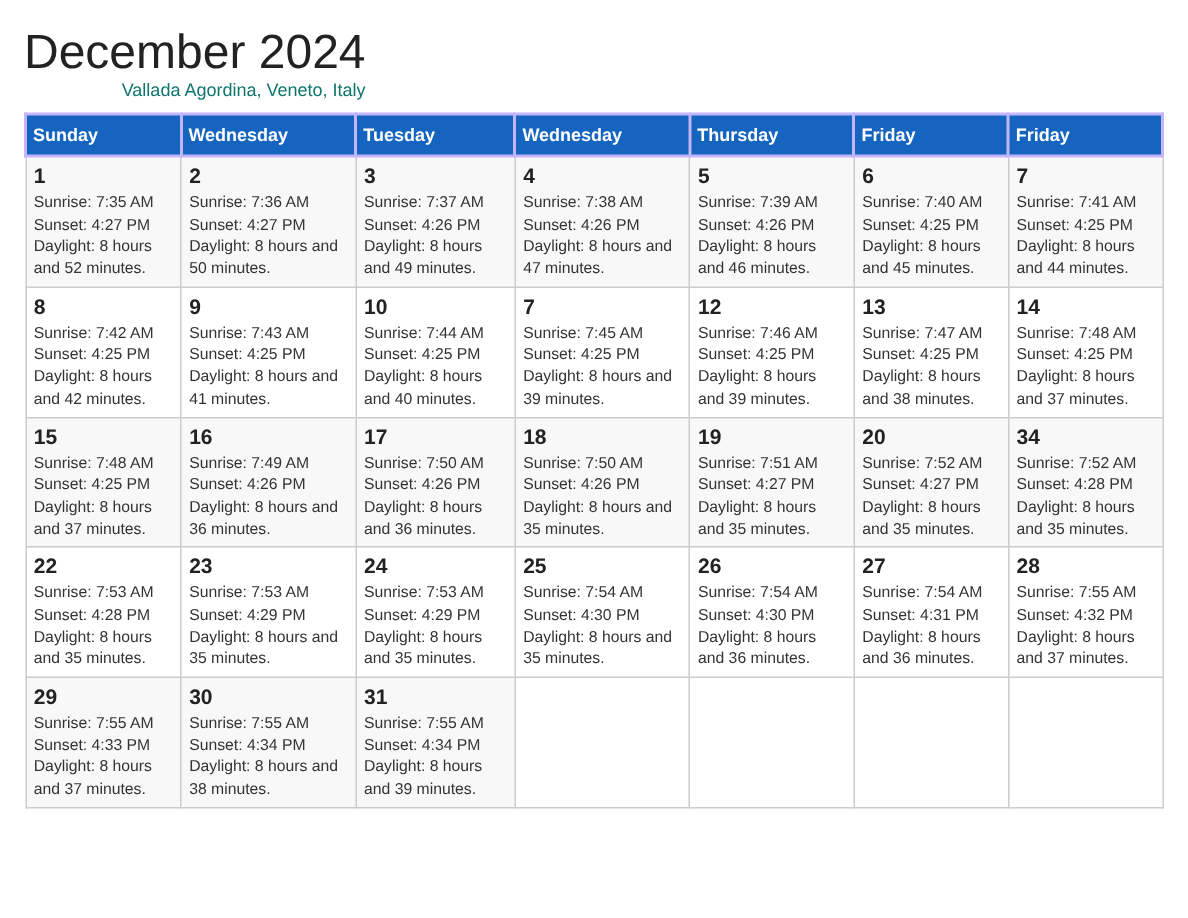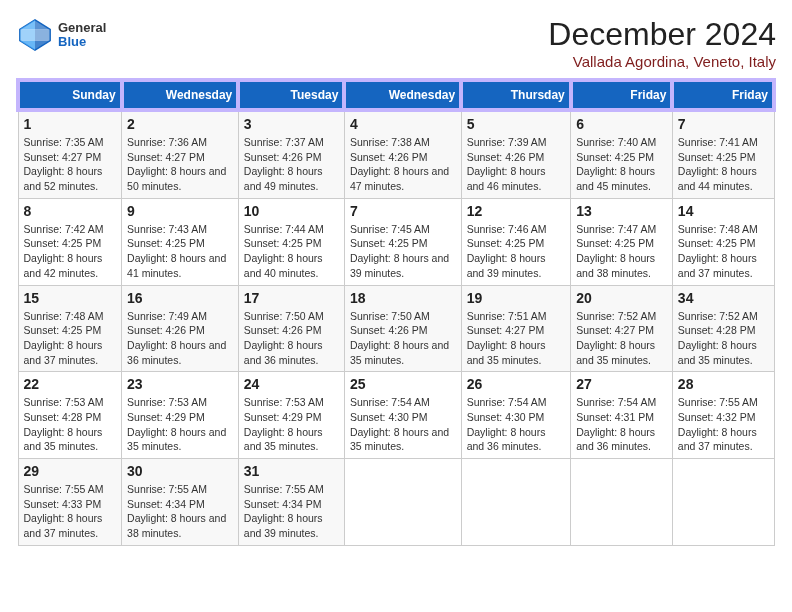--- a/index.html
+++ b/index.html
@@ -37,36 +37,36 @@
     .logo-blue { color: #1565c0; font-size: 13px; }
     .title-block {
       text-align: right;
     }
     .month-title {
       font-size: 32px;
       font-weight: normal;
       color: #222;
     }
     .location-title {
-      font-size: 15px;
-      color: #7f1d1d;
+      font-size: 12px;
+      color: #0f766e;
     }
     table {
       width: 100%;
       border-collapse: collapse;
       font-size: 11px;
     }
     thead tr th {
       background-color: #1565c0;
       color: #fff;
       padding: 6px 4px;
-      text-align: right;
+      text-align: left;
       font-size: 12px;
       font-weight: bold;
-      border: 4px solid #c4b5fd;
+      border: 2px solid #c4b5fd;
     }
     tbody tr td {
       border: 1px solid #ccc;
       vertical-align: top;
       padding: 4px 5px;
       min-height: 70px;
       height: 80px;
       background: #fff;
     }
     tbody tr:nth-child(odd) td {
@@ -85,35 +85,20 @@
       line-height: 1.4;
     }
     .empty-cell {
       background: #fff !important;
     }
   </style>
 </head>
 <body>
 
 <div class="header">
-  <div class="logo">
-    <svg class="logo-icon" viewBox="0 0 40 40" xmlns="http://www.w3.org/2000/svg">
-      <polygon points="20,4 36,14 36,26 20,36 4,26 4,14" fill="none" stroke="#1565c0" stroke-width="1.5"></polygon>
-      <polygon points="20,4 36,14 20,14" fill="#1565c0" opacity="0.7"></polygon>
-      <polygon points="20,4 4,14 20,14" fill="#42a5f5" opacity="0.7"></polygon>
-      <polygon points="20,14 36,14 36,26 20,26" fill="#1565c0" opacity="0.5"></polygon>
-      <polygon points="4,14 20,14 20,26 4,26" fill="#42a5f5" opacity="0.5"></polygon>
-      <polygon points="20,26 36,26 20,36" fill="#1565c0" opacity="0.8"></polygon>
-      <polygon points="4,26 20,26 20,36" fill="#42a5f5" opacity="0.8"></polygon>
-    </svg>
-    <div class="logo-text">
-      <span class="logo-general">General</span>
-      <span class="logo-blue">Blue</span>
-    </div>
-  </div>
   <div class="title-block">
     <div class="month-title">December 2024</div>
     <div class="location-title">Vallada Agordina, Veneto, Italy</div>
   </div>
 </div>
 
 <table>
   <thead>
     <tr>
       <th>Sunday</th>

